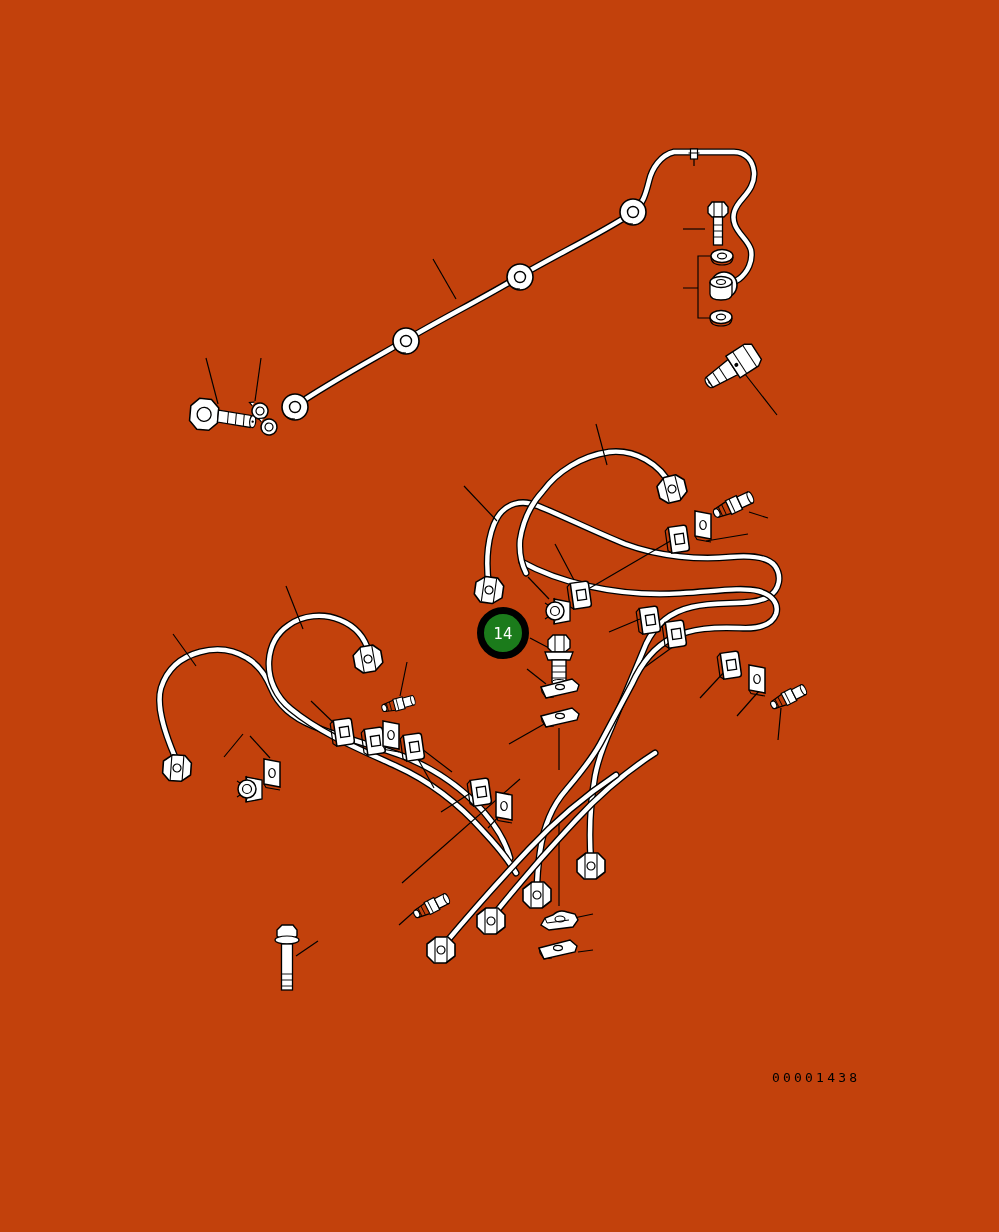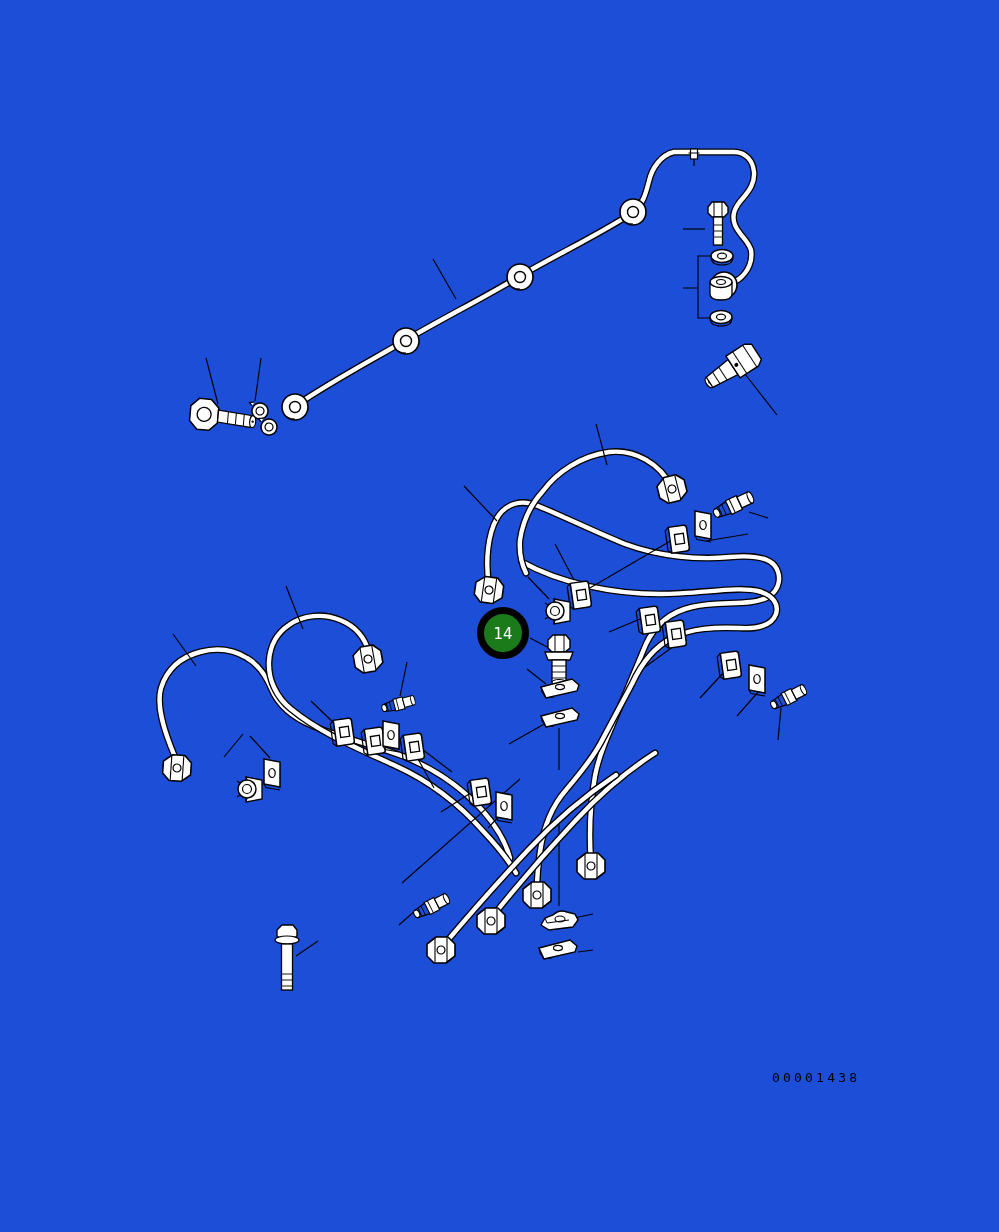--- a/index.html
+++ b/index.html
@@ -1,17 +1,17 @@
 <!DOCTYPE html>
 <html><head>
 <meta charset="utf-8">
 <style>
   html,body{margin:0;padding:0;}
   body{font-family:"DejaVu Sans","Liberation Sans",sans-serif;}
-  .stage{position:relative;width:999px;height:1232px;background:#1d4ed8;overflow:hidden;}
+  .stage{position:relative;width:999px;height:1232px;background:#c2410c;overflow:hidden;}
   svg{position:absolute;left:0;top:0;}
   .t-o{stroke:#000;stroke-width:7;fill:none;stroke-linecap:round;stroke-linejoin:round;}
   .t-i{stroke:#fff;stroke-width:4.4;fill:none;stroke-linecap:round;stroke-linejoin:round;}
   .wire{stroke:#000;stroke-width:1.15;fill:none;}
   .docnum{font-family:"DejaVu Sans Mono","Liberation Mono",monospace;font-size:13px;letter-spacing:3.2px;fill:#000;}
   .balloon-txt{font-family:"DejaVu Sans","Liberation Sans",sans-serif;font-size:15px;}
 </style>
 </head>
 <body>
 

